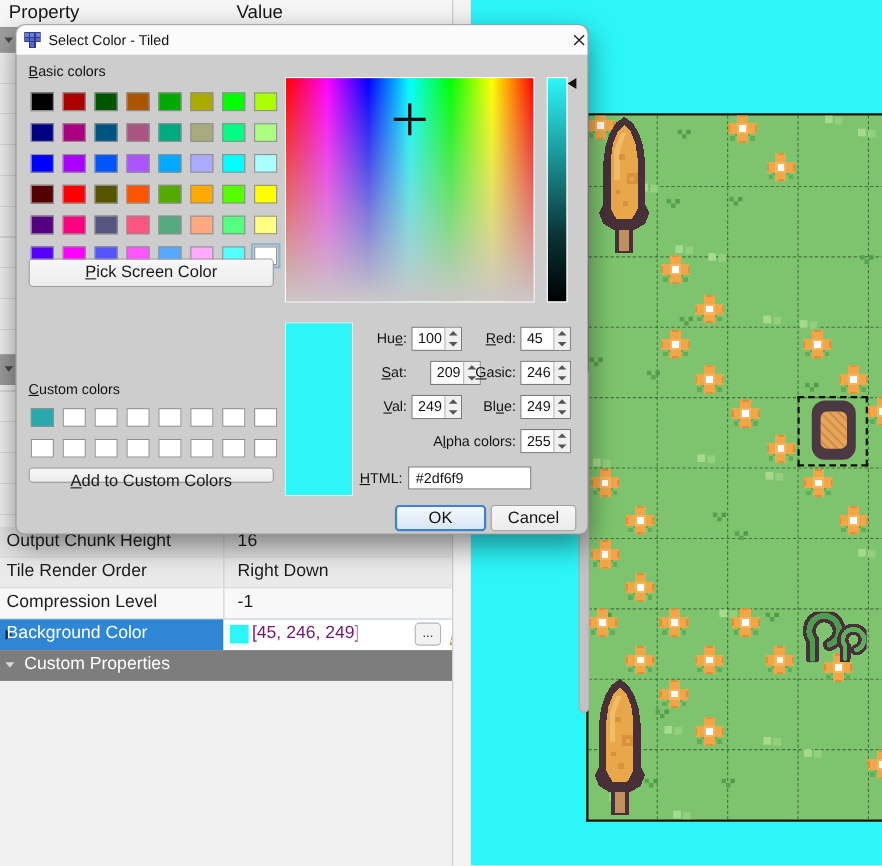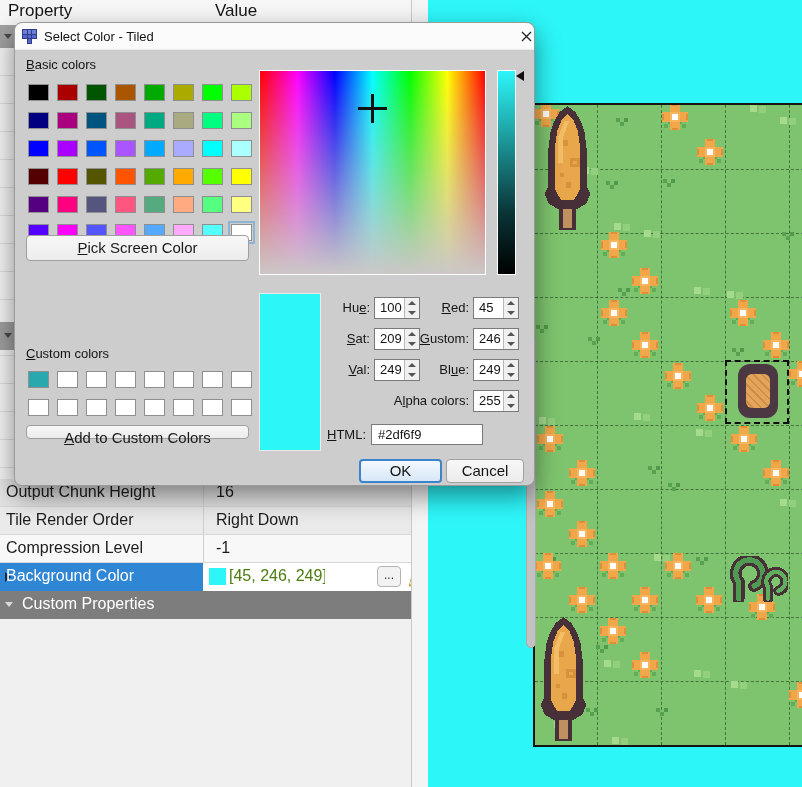--- a/index.html
+++ b/index.html
@@ -22,21 +22,21 @@
   .prow{left:0;width:411px;height:28px;font-size:16px;color:#1c1c1c;border-bottom:1px solid #d7d7d7;box-sizing:border-box;}
   .prow .nm{position:absolute;left:6px;top:4px;white-space:nowrap;}
   .prow .vcol{position:absolute;left:203px;top:0;width:208px;height:100%;border-left:1px solid #cfcfcf;box-sizing:border-box;}
   .prow .vtxt{position:absolute;left:12px;top:4px;white-space:nowrap;}
   .row-och{top:479px;background:#e3e3e3;}
   .row-tro{top:507px;background:#eaeaea;}
   .row-cl {top:535px;background:#f8f8f8;}
   .row-bgc{top:563px;background:#2e86d5;color:#fff;border-bottom:none;}
   .row-bgc .vcol{background:#fff;border-left:none;color:#222;}
   .bgc-swatch{position:absolute;left:6px;top:5px;width:17px;height:17px;}
-  .bgc-text{position:absolute;left:26px;top:4px;width:96px;overflow:hidden;white-space:nowrap;color:#4d7c0f;}
+  .bgc-text{position:absolute;left:26px;top:4px;width:96px;overflow:hidden;white-space:nowrap;color:#701a75;}
   .dots-btn{position:absolute;left:174px;top:3px;width:24px;height:21px;background:#f2f2f2;
     border:1px solid #b4b4b4;border-radius:4px;font-size:12px;text-align:center;line-height:17px;color:#333;box-sizing:border-box;}
   .row-cp{top:591px;left:0;width:411px;height:28px;background:#7d7d7d;color:#fff;font-size:16px;}
   .row-cp .nm{position:absolute;left:22px;top:4px;}
   .scroll-strip{left:411px;top:0;width:17px;height:787px;background:#f4f4f4;border-left:1px solid #c9c9c9;box-sizing:border-box;}
 
   
   .mapview{left:428px;top:0;width:374px;height:787px;}
   .tilemap{left:105px;top:103px;width:269px;height:640px;overflow:hidden;
     border-left:2px solid #151515;border-top:2px solid #151515;border-bottom:2px solid #151515;box-sizing:content-box;}
@@ -436,21 +436,21 @@
 
     <span class="frow-lbl" style="left:294px;top:274px;width:61px"><span>Hu</span><u>e</u><span>:</span></span>
     <div class="spin" style="left:359px;top:274px">
         <span class="sv">100</span>
         <span class="btns">
           <span class="b up"></span>
           <span class="b dn"></span>
         </span>
       </div>
     <span class="frow-lbl" style="left:294px;top:305px;width:61px"><span></span><u>S</u><span>at:</span></span>
-    <div class="spin" style="left:359px;top:305px">
+    <div class="spin" style="left:376px;top:305px">
         <span class="sv">209</span>
         <span class="btns">
           <span class="b up"></span>
           <span class="b dn"></span>
         </span>
       </div>
     <span class="frow-lbl" style="left:294px;top:336px;width:61px"><span></span><u>V</u><span>al:</span></span>
     <div class="spin" style="left:359px;top:336px">
         <span class="sv">249</span>
         <span class="btns">
@@ -460,21 +460,21 @@
       </div>
 
     <span class="frow-lbl" style="left:390px;top:274px;width:64px"><span></span><u>R</u><span>ed:</span></span>
     <div class="spin" style="left:458px;top:274px">
         <span class="sv">45</span>
         <span class="btns">
           <span class="b up"></span>
           <span class="b dn"></span>
         </span>
       </div>
-    <span class="frow-lbl" style="left:390px;top:305px;width:64px"><span></span><u>G</u><span>ustom:</span></span>
+    <span class="frow-lbl" style="left:390px;top:305px;width:64px"><span></span><u>G</u><span>asic:</span></span>
     <div class="spin" style="left:458px;top:305px">
         <span class="sv">246</span>
         <span class="btns">
           <span class="b up"></span>
           <span class="b dn"></span>
         </span>
       </div>
     <span class="frow-lbl" style="left:390px;top:336px;width:64px"><span>Bl</span><u>u</u><span>e:</span></span>
     <div class="spin" style="left:458px;top:336px">
         <span class="sv">249</span>

